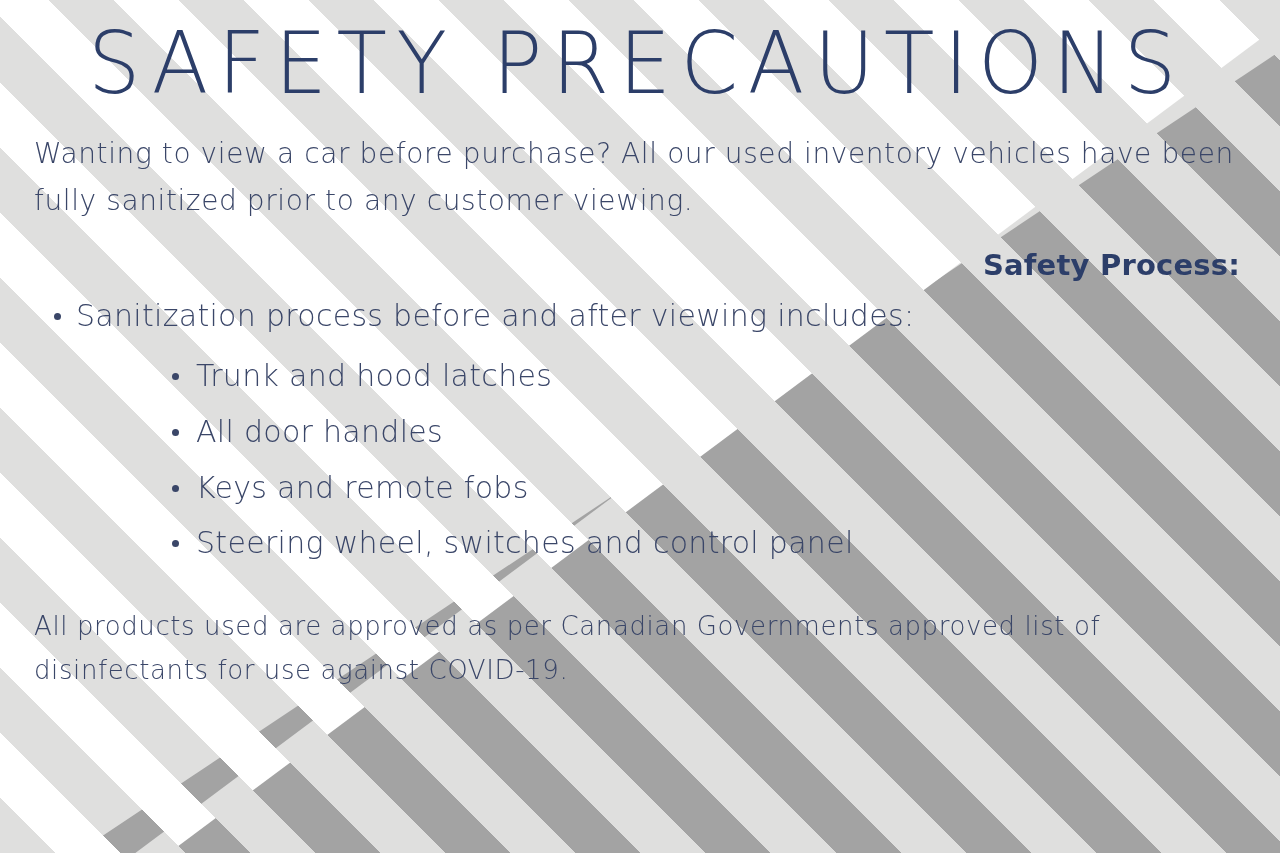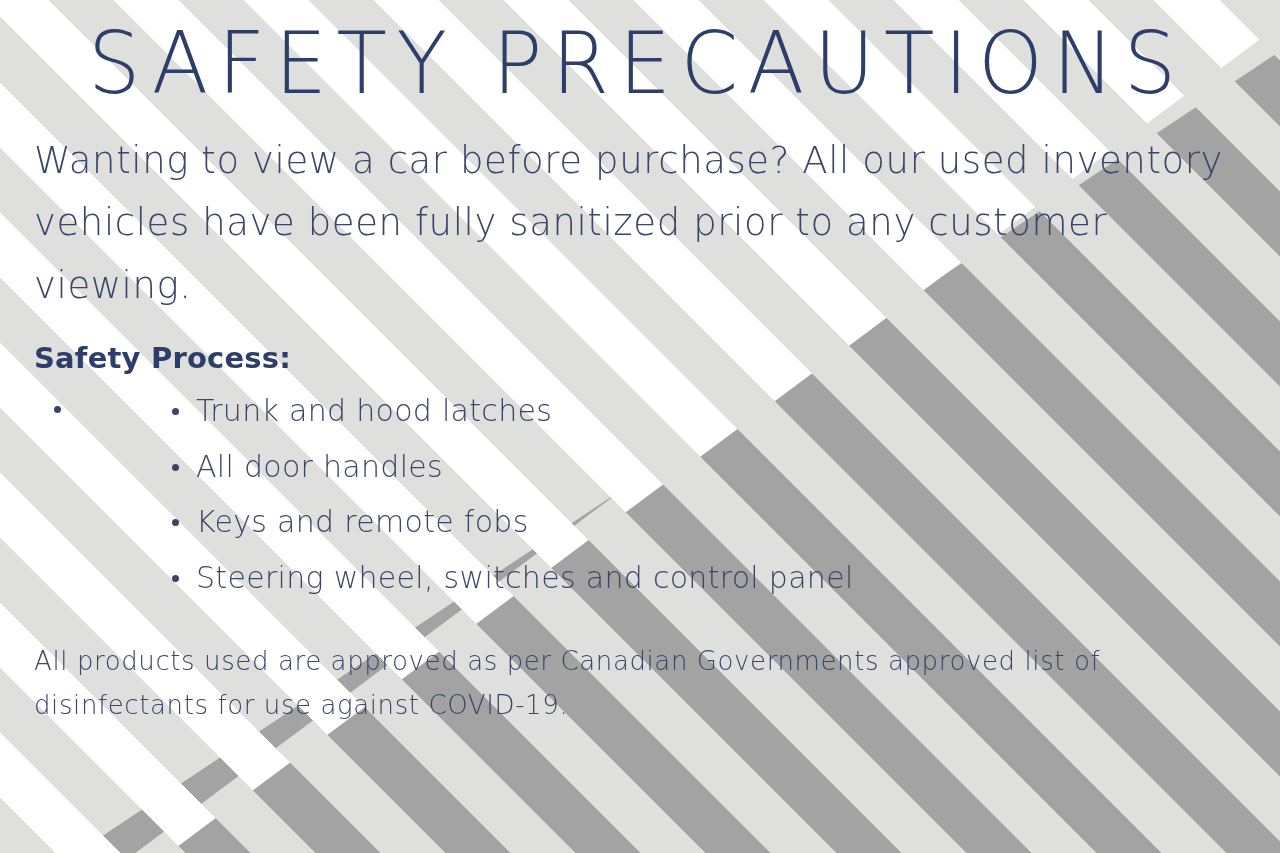--- a/index.html
+++ b/index.html
@@ -89,33 +89,34 @@
     white-space: nowrap;
     -webkit-font-smoothing: antialiased;
     transform: scaleX(0.96);
     transform-origin: center;
   }
 
   .intro {
     margin: 22px 0 0 0;
     font-family: "DejaVu Sans", sans-serif;
     font-weight: 300;
-    font-size: 37px;
+    font-size: 28px;
     line-height: 1.68;
     letter-spacing: 0.6px;
     color: #3a4668;
   }
 
   .section-heading {
     margin: 24px 0 2px 0;
     font-family: "DejaVu Sans", sans-serif;
     font-weight: 700;
     font-size: 29px;
     letter-spacing: 0.2px;
     color: #2c3e69;
+    text-align: right;
   }
 
   ul.level-1 {
     list-style: none;
     margin: 8px 0 0 0;
     padding: 0 0 0 16px;
   }
 
   ul.level-1 > li {
     position: relative;
@@ -191,20 +192,21 @@
     <h1 class="poster-title">SAFETY PRECAUTIONS</h1>
 
     <p class="intro">Wanting to view a car before purchase? All our used inventory vehicles have been fully sanitized prior to any customer viewing.</p>
 
     <p class="section-heading">Safety Process:</p>
 
     <ul class="level-1">
 
 
       <li>
+        <span>Sanitization process before and after viewing includes:</span>
 
         <ul class="level-2">
           <li>
             <span>Trunk and hood latches</span>
           </li>
           <li>
             <span>All door handles</span>
           </li>
           <li>
             <span>Keys and remote fobs</span>

